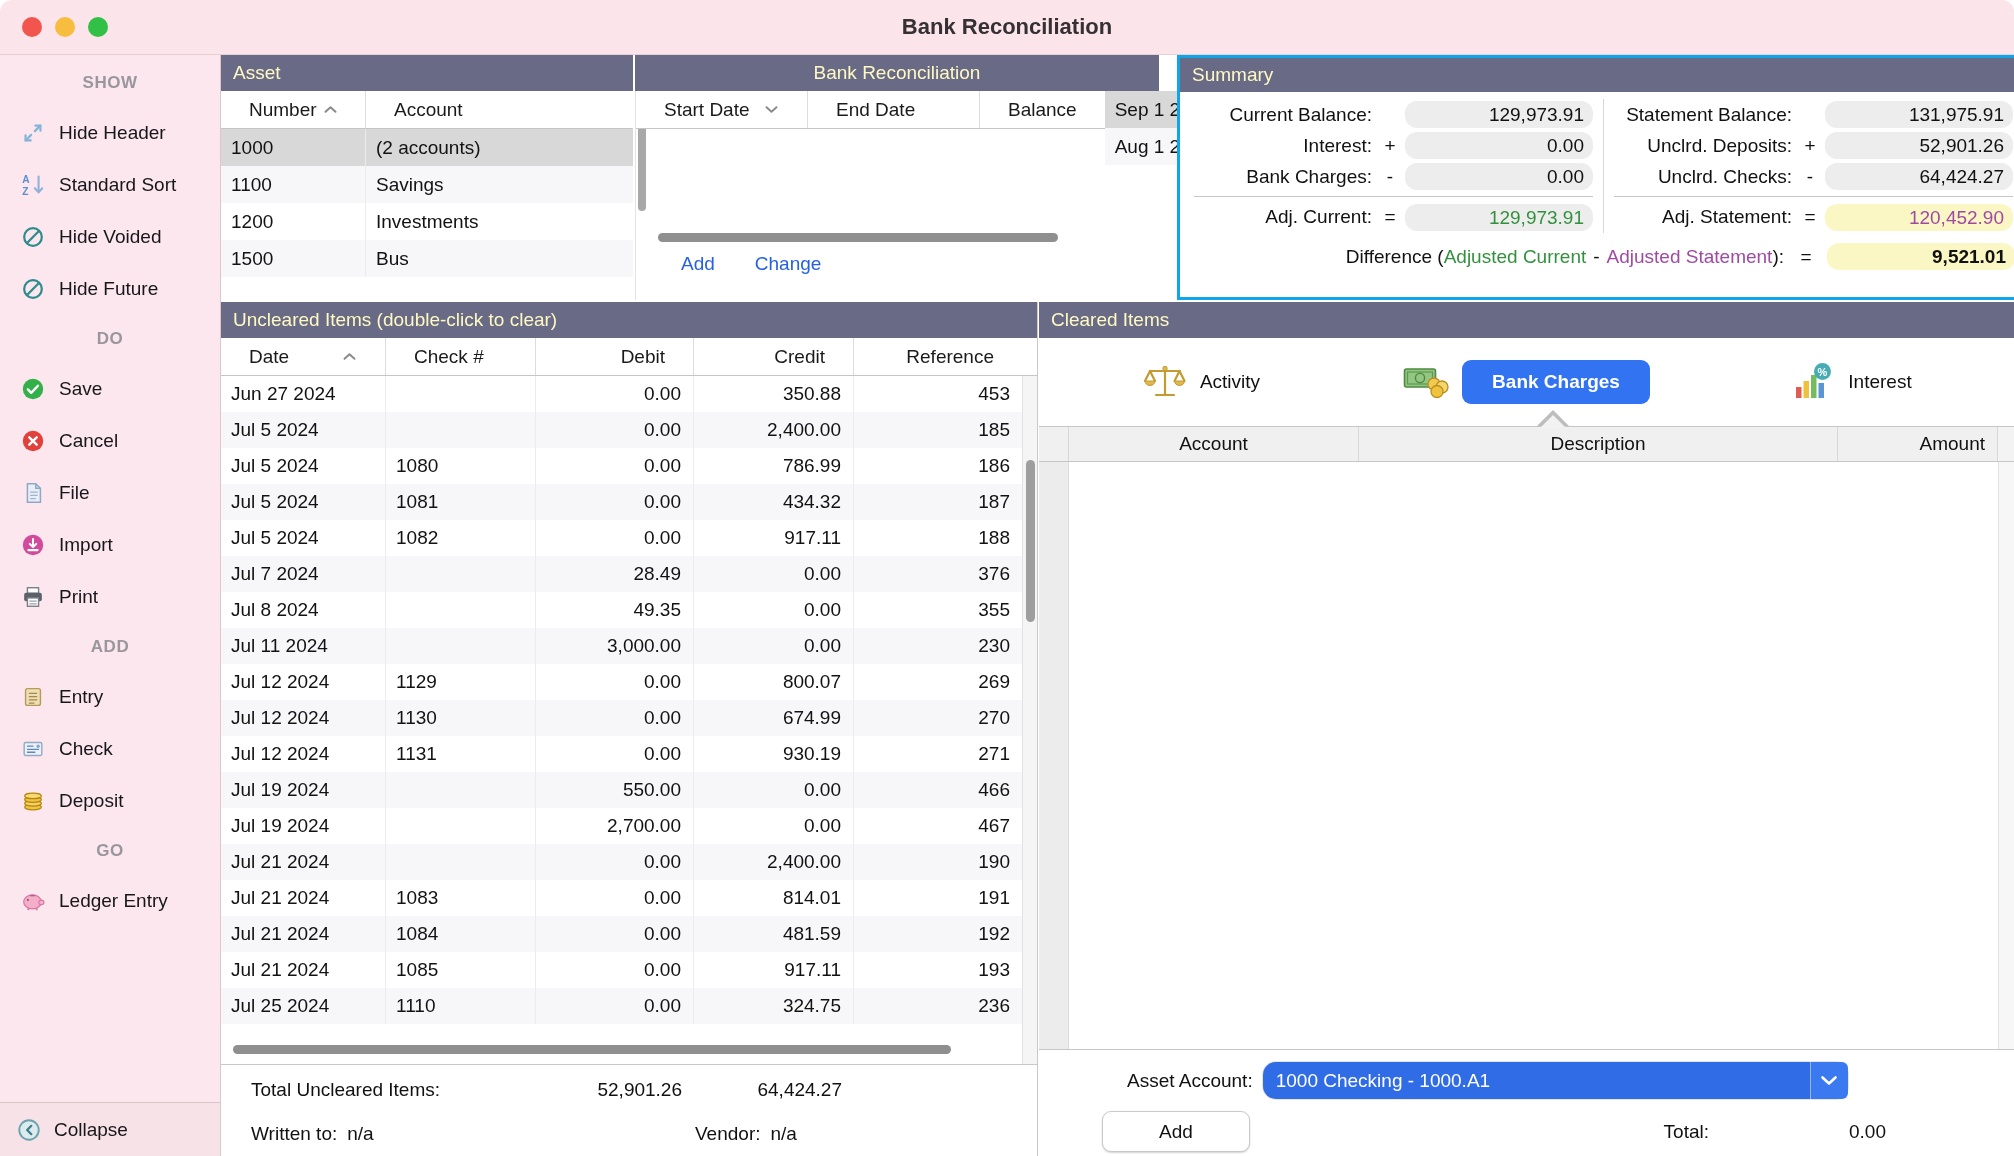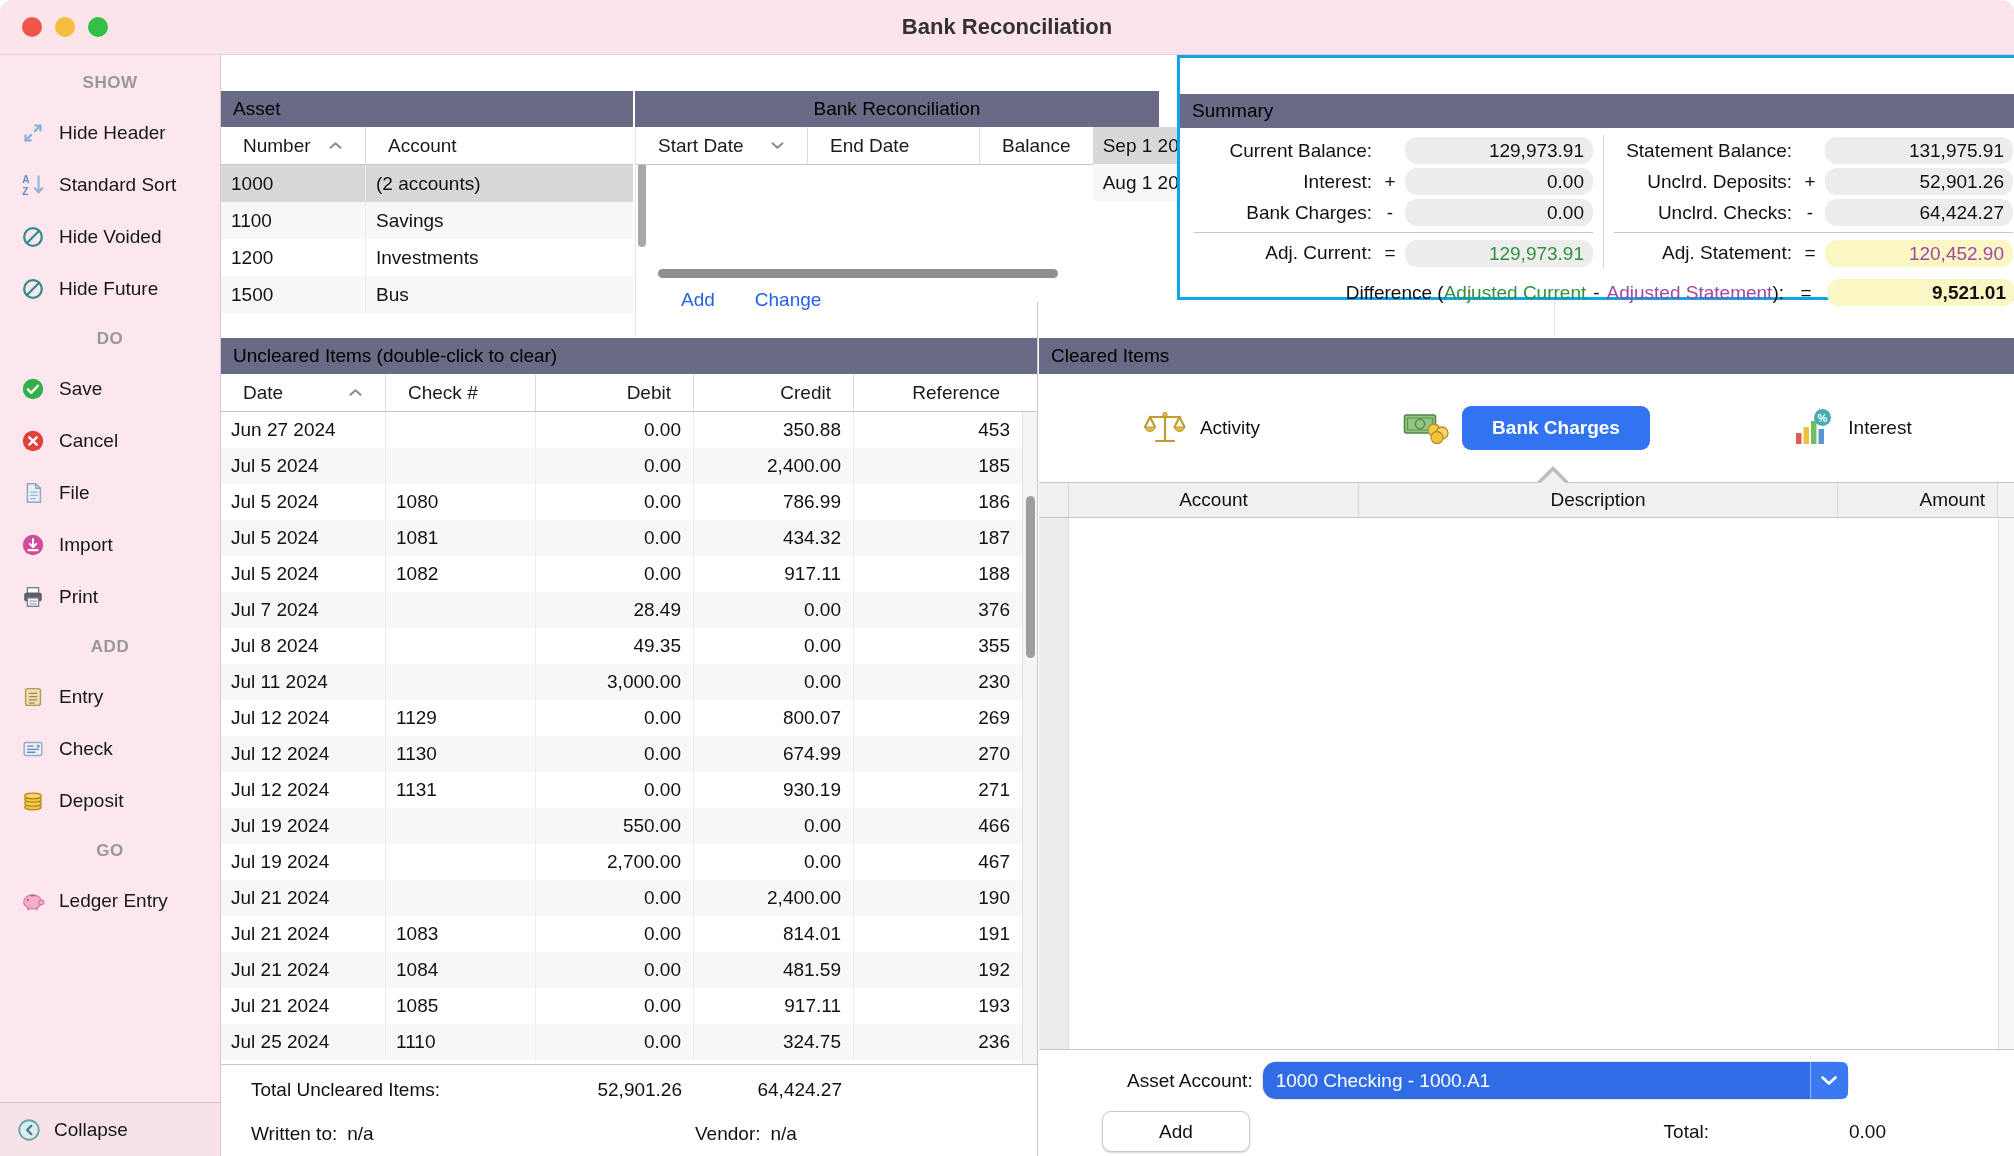--- a/index.html
+++ b/index.html
@@ -26,27 +26,27 @@
   .side-item { min-height: 52px; display: flex; align-items: center; gap: 13px; padding: 2px 6px 2px 20px; cursor: default; }
   .side-label { font-size: 19px; color: #17171a; line-height: 1.12; max-width: 120px; }
   .icon { display: inline-flex; align-items: center; justify-content: center; flex: none; }
   .collapse-bar { position: absolute; bottom: 0; left: 0; width: 221px; height: 54px;
     background: #f7e2e8; border-top: 1px solid #dcc4cb; border-right: 1px solid #dcc6cd;
     display: flex; align-items: center; gap: 12px; padding-left: 16px; }
 
   
   .main { position: absolute; top: 55px; left: 221px; width: 1793px; height: 1101px; background: #fff; }
 
-  .panel-head { height: 36px; background: #696a86; color: #000000; font-size: 19px;
-    display: flex; align-items: center; padding: 0 12px; margin-top: 36px; }
+  .panel-head { height: 36px; background: #696a86; color: #fef9c3; font-size: 19px;
+    display: flex; align-items: center; padding: 0 12px; }
   .panel-head.center { justify-content: center; }
 
   .colhead { height: 38px; display: flex; border-bottom: 1px solid #c6c6c6; background: #fff;
     align-items: stretch; font-size: 19px; color: #1a1a1a; }
-  .ch { display: flex; align-items: center; padding: 0 22px; border-right: 1px solid #dcdcdc; }
+  .ch { display: flex; align-items: center; padding: 0 28px; border-right: 1px solid #dcdcdc; }
   .ch:last-child { border-right: none; }
   .ch.r { justify-content: flex-end; }
   .sorticon { margin-left: auto; display: inline-flex; padding-left: 6px; }
 
   .t-row { height: 37px; display: flex; align-items: stretch; font-size: 19px; color: #121212; }
   .t-row.alt { background: #f7f7f9; }
   .t-row.sel { background: #d8d8d8; }
   .cell { display: flex; align-items: center; padding: 0 10px; border-right: 1px solid #ececec; }
   .cell:last-child { border-right: none; }
   .cell.r { justify-content: flex-end; padding-right: 12px; }
@@ -113,21 +113,21 @@
   .uf-debit { position: absolute; left: 315px; width: 158px; text-align: right; padding-right: 12px; }
   .uf-credit { position: absolute; left: 473px; width: 160px; text-align: right; padding-right: 12px; }
   .uf-row2 { position: relative; height: 40px; }
   .uf-written { position: absolute; left: 30px; top: 8px; }
   .uf-vendor { position: absolute; left: 474px; top: 8px; }
   .uf-val { margin-left: 10px; }
 
   
   .cleared-panel { position: absolute; left: 818px; top: 247px; width: 975px; height: 854px;
     display: flex; flex-direction: column; }
-  .cl-tabs { height: 108px; display: flex; align-items: center; position: relative; background: #fff; }
+  .cl-tabs { height: 88px; display: flex; align-items: center; position: relative; background: #fff; }
   .cl-tab { flex: 1; display: flex; align-items: center; justify-content: center; gap: 13px; font-size: 19px; color: #111; cursor: default; }
   .cl-tab-btn { height: 44px; padding: 16px 30px; background: #3273f2; color: #fff; border-radius: 9px;
     display: inline-flex; align-items: center; font-size: 19px; font-weight: bold; }
   .notch-outer { position: absolute; left: calc(50% + 26px); bottom: 0; transform: translateX(-50%);
     width: 0; height: 0; border-left: 16px solid transparent; border-right: 16px solid transparent;
     border-bottom: 16px solid #bdbdbd; z-index: 3; }
   .notch-inner { position: absolute; left: calc(50% + 26px); bottom: -2px; transform: translateX(-50%);
     width: 0; height: 0; border-left: 13px solid transparent; border-right: 13px solid transparent;
     border-bottom: 13px solid #f2f2f2; z-index: 4; }
   .cl-colhead { height: 36px; display: flex; background: #f0f0f0; border-top: 1px solid #c6c6c6;

